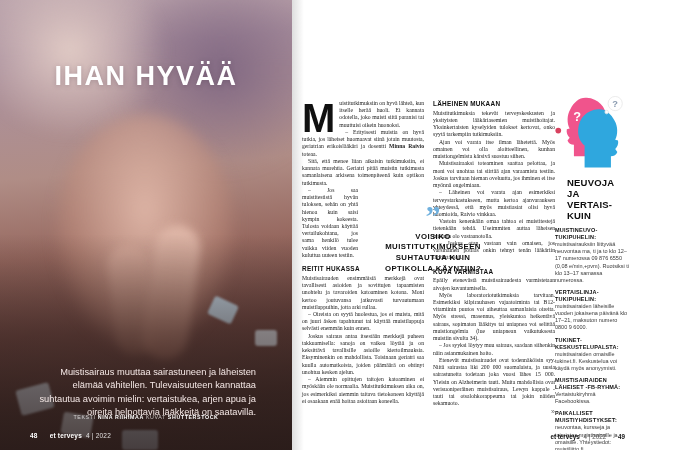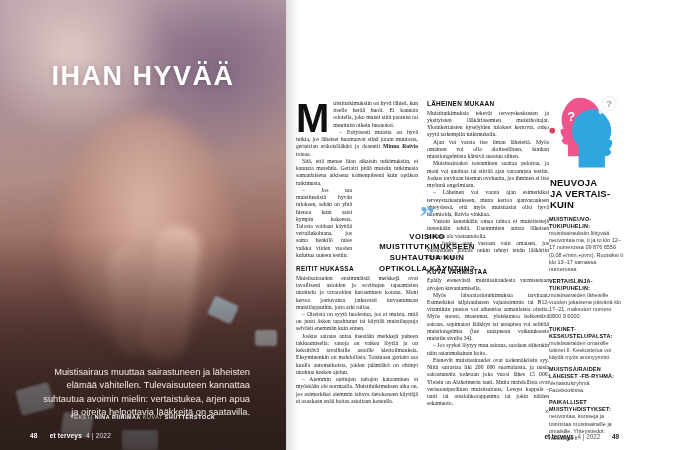--- a/index.html
+++ b/index.html
@@ -1,20 +1,20 @@
 <!DOCTYPE html>
 <html lang="fi"><head>
 <meta charset="utf-8">
 <style>
   html,body{margin:0;padding:0;background:#777;}
   .spread{position:relative;width:694px;height:450px;margin:0 auto;display:flex;overflow:hidden;background:#fff;font-family:"Liberation Sans",sans-serif;}
 
   
   .page-left{position:relative;width:286px;height:450px;overflow:hidden;
-    background:linear-gradient(175deg,#b9a2ab 0%,#a98f9d 12%,#ad8f94 25%,#b08d86 38%,#96685f 55%,#6b4540 72%,#4a322e 88%,#3f2b28 100%);}
+    background:linear-gradient(175deg,#b9a2ab 0%,#a98f9d 12%,#ad8f94 25%,#b08d86 38%,#96685f 55%,#6b4540 72%,#4a322e 88%,#3f2b28 100%);padding-left:6px;}
   .blob{position:absolute;border-radius:50%;}
   .blob-purple{right:-50px;top:-40px;width:240px;height:220px;background:radial-gradient(ellipse,rgba(124,100,128,.9),transparent 65%);filter:blur(9px);}
   .blob-light{left:-40px;top:-50px;width:220px;height:200px;background:radial-gradient(ellipse,rgba(228,206,199,.95),transparent 62%);filter:blur(7px);}
   .hand{position:absolute;left:55px;top:115px;width:180px;height:235px;border-radius:50%;
     background:radial-gradient(ellipse at 50% 40%,rgba(223,182,167,.95),rgba(188,138,122,.55) 60%,transparent 76%);filter:blur(7px);}
   .finger{position:absolute;border-radius:24px;filter:blur(4px);}
   .finger1{left:148px;top:225px;width:46px;height:135px;background:linear-gradient(180deg,rgba(226,186,171,.95),rgba(158,108,93,.65));transform:rotate(8deg);}
   .finger2{left:112px;top:245px;width:40px;height:110px;background:linear-gradient(180deg,rgba(214,170,155,.85),rgba(140,95,82,.55));transform:rotate(-6deg);}
   .pz{position:absolute;border-radius:3px;filter:blur(1.3px);}
   .vignette{position:absolute;inset:0;background:linear-gradient(180deg,transparent 52%,rgba(47,30,27,.5) 74%,rgba(38,25,23,.8) 100%);}
@@ -45,21 +45,21 @@
   .n2{margin-left:72px;}
   .cont-mark{text-align:right;color:#666;font-family:"Liberation Sans",sans-serif;font-size:7px;margin-top:2px;text-indent:0;}
 
   .pull-quote{position:absolute;left:70px;top:108px;width:122px;text-align:center;}
   .pq-glyph{display:block;font-family:"Liberation Serif",serif;font-weight:700;font-size:30px;line-height:.55;color:#6fb0de;margin-bottom:7px;}
   .pq-text{font-family:"Liberation Sans",sans-serif;font-weight:700;font-size:7.8px;line-height:1.38;letter-spacing:.4px;color:#0e0e0e;}
 
   
   .sidebar{position:absolute;right:8px;top:95px;width:76px;}
   .sb-icon{display:block;width:72px;height:74px;}
-  .sb-heading{font-weight:700;font-size:9.5px;line-height:1.16;letter-spacing:.2px;color:#0e0e0e;margin:8px 1px 6px;}
+  .sb-heading{font-weight:700;font-size:9.5px;line-height:1.16;letter-spacing:.2px;color:#0e0e0e;margin:8px 12px 6px;}
   .sb-sec{margin-bottom:5px;}
   .sb-title{font-weight:700;font-size:5.5px;line-height:1.28;letter-spacing:.2px;color:#0e0e0e;}
   .sb-body{font-weight:400;font-size:5.5px;line-height:1.3;color:#3a3a3a;}
 
   .footer-right{position:absolute;right:14px;bottom:10px;font-size:6.3px;color:#555;}
   .footer-right .mag{font-weight:700;color:#111;}
   .footer-right .iss{margin-left:2px;}
   .footer-right .pn{font-weight:700;color:#111;margin-left:10px;}
 </style>
 </head>

